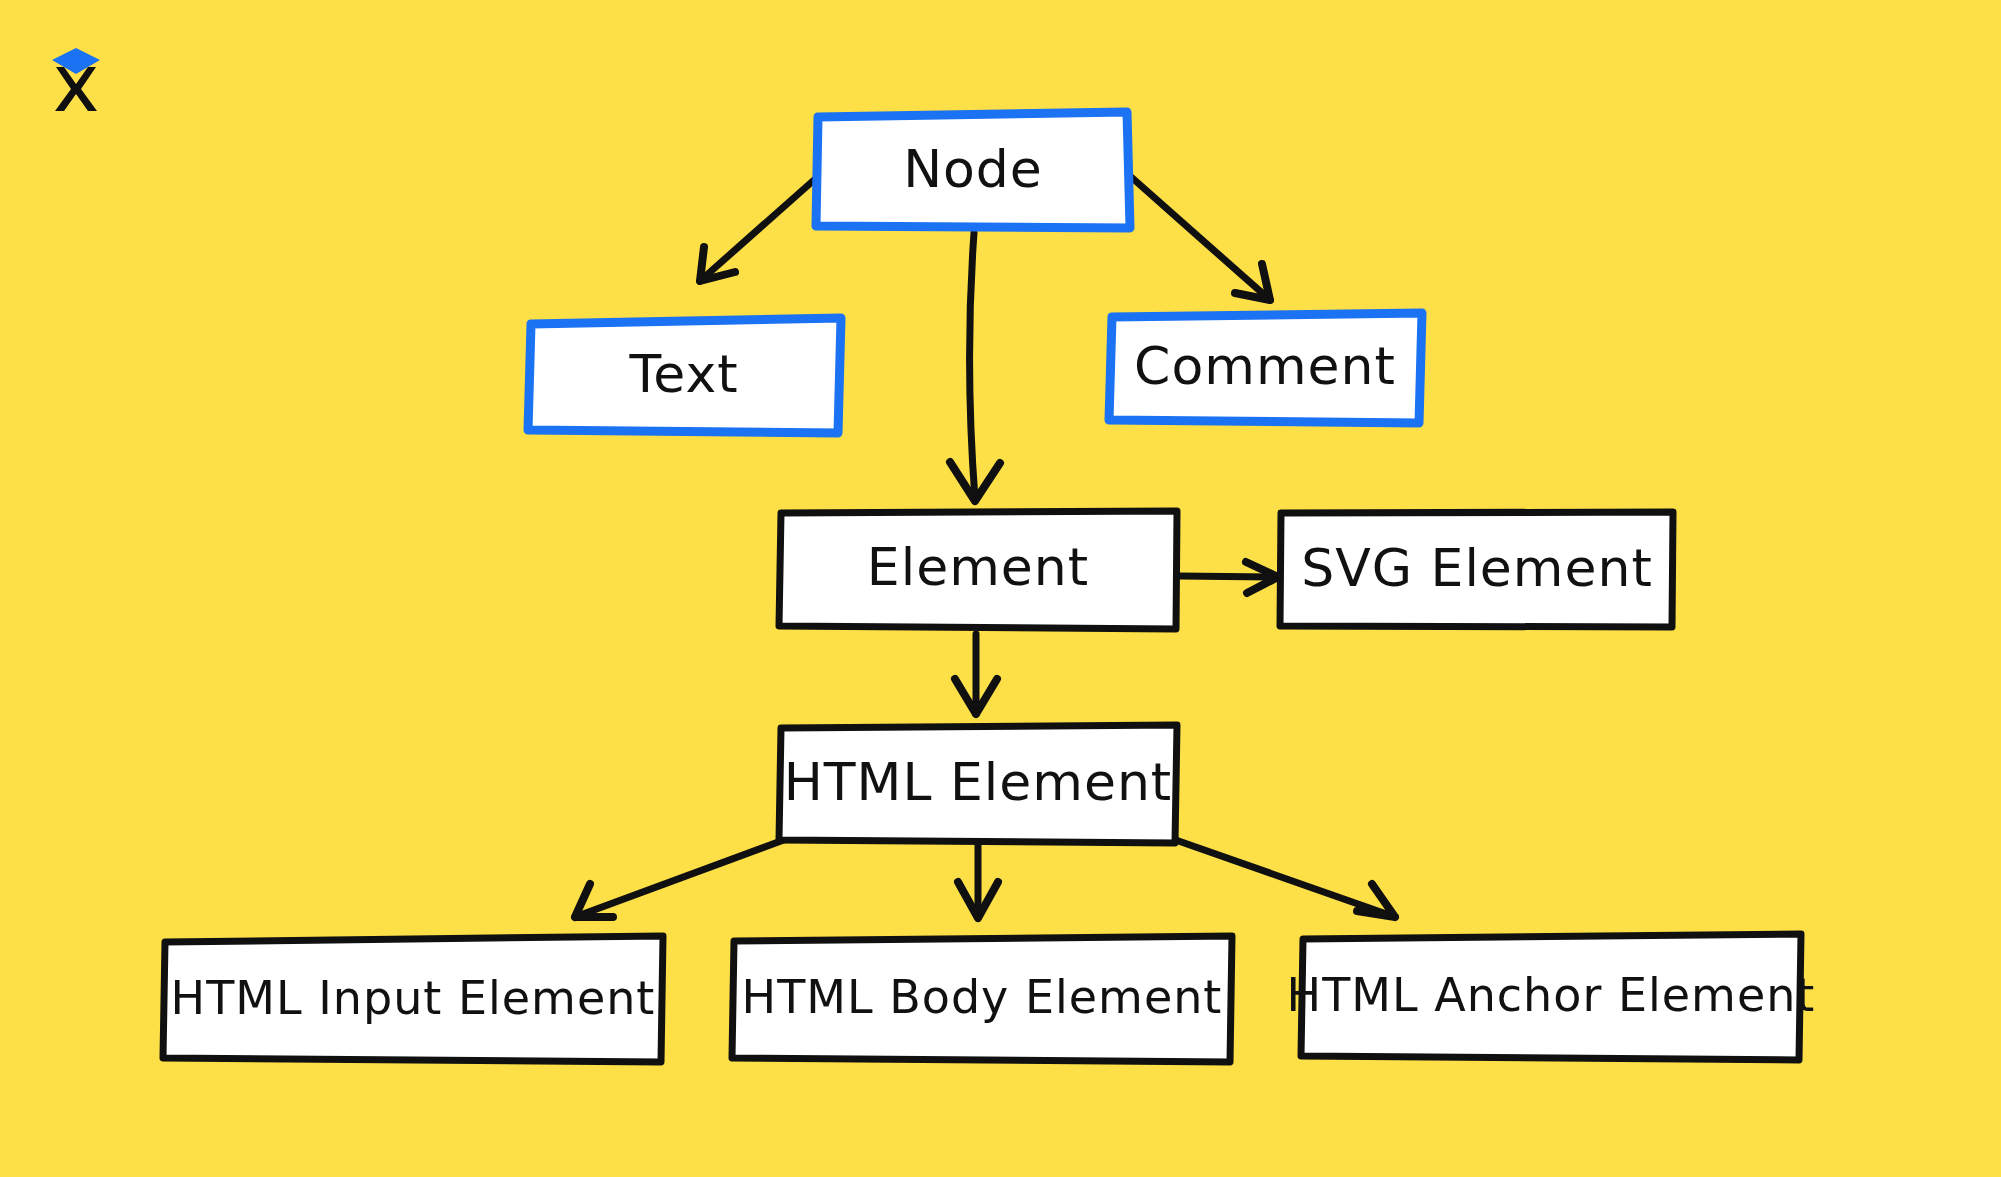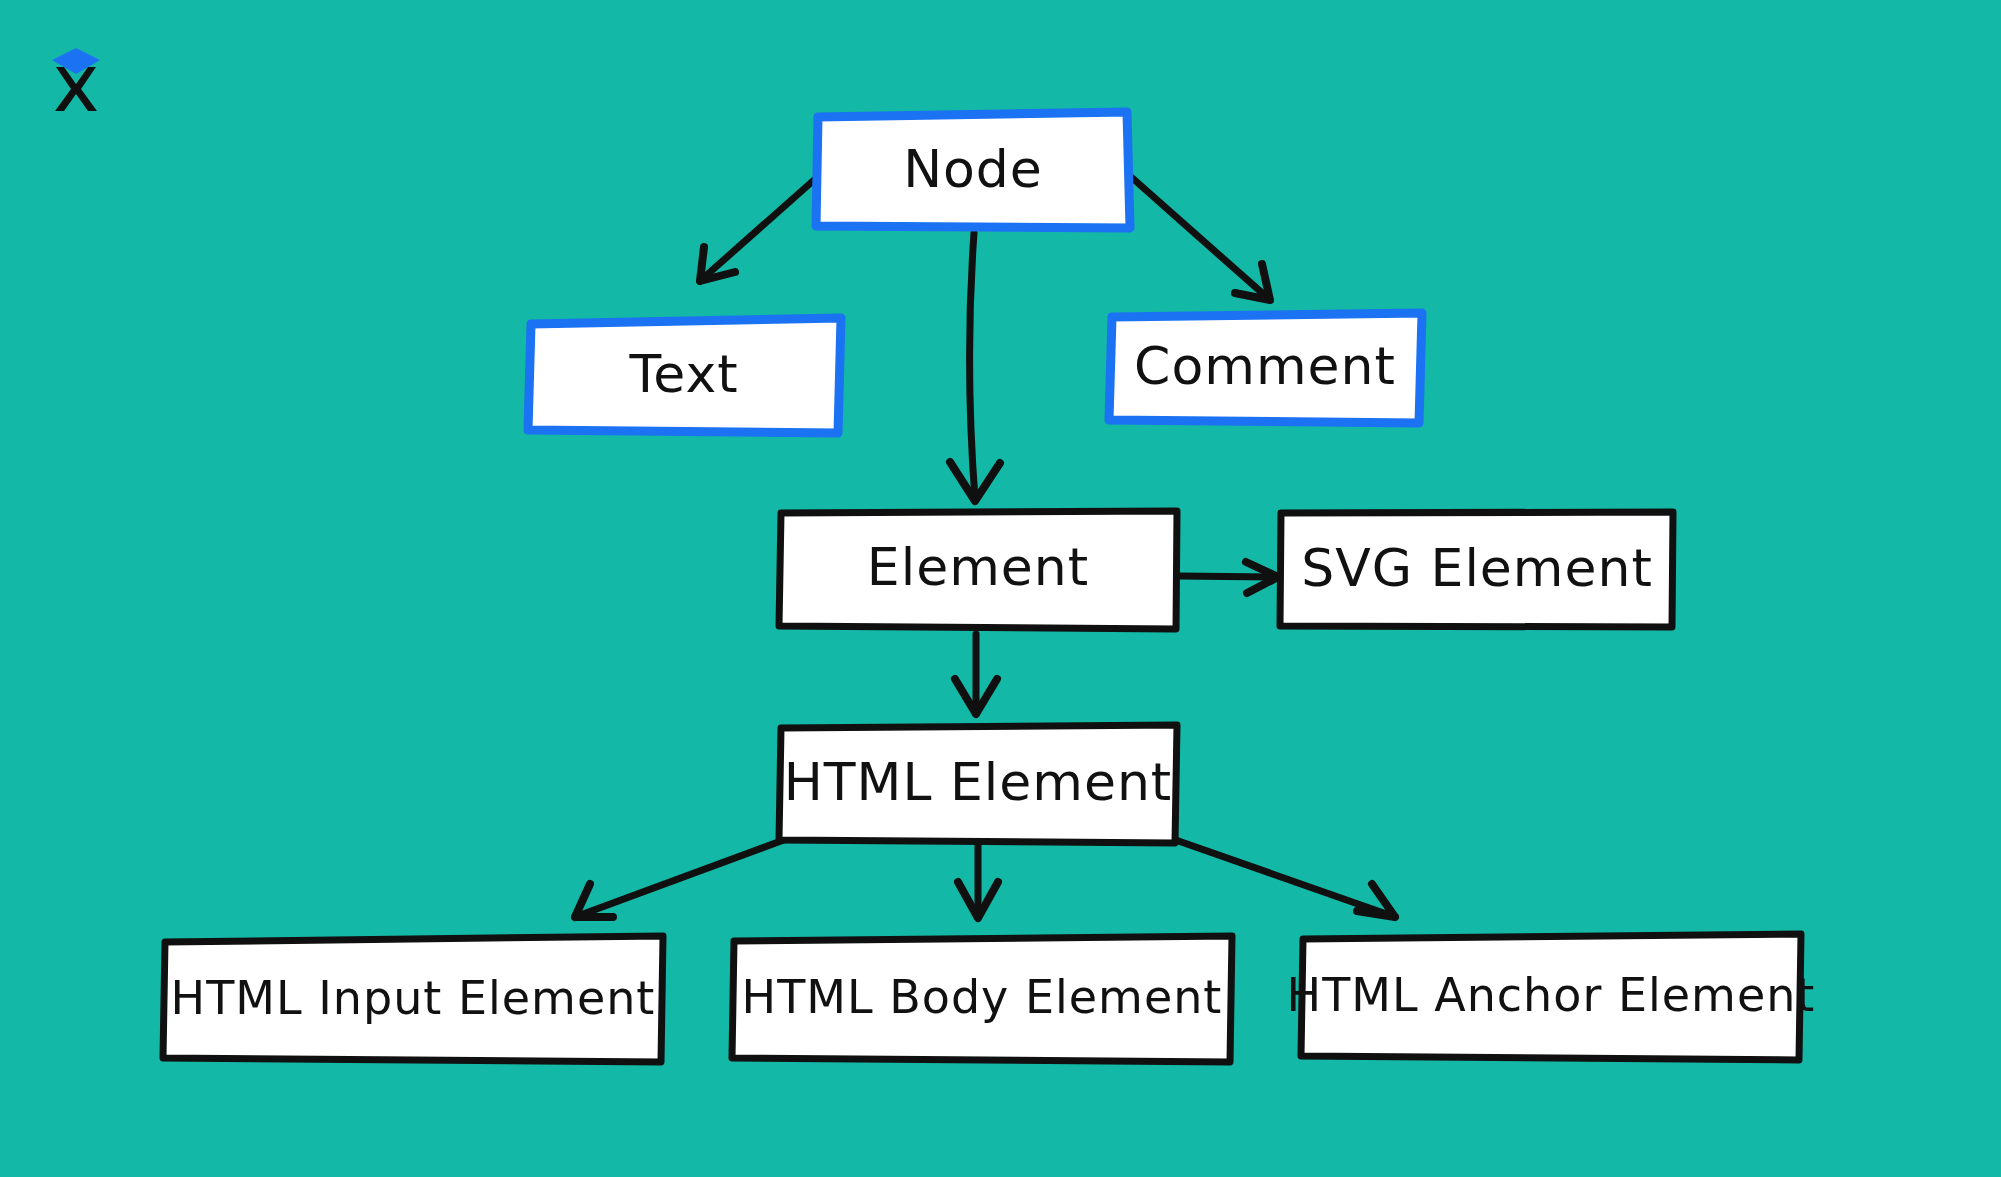--- a/index.html
+++ b/index.html
@@ -7,21 +7,21 @@
     padding: 0;
     background: #ffffff;
   }
   body {
     font-family: "DejaVu Sans", sans-serif;
   }
   #canvas {
     position: relative;
     width: 2001px;
     height: 1177px;
-    background: #14b8a6;
+    background: #fde047;
     overflow: hidden;
   }
   #diagram-svg {
     position: absolute;
     left: 0;
     top: 0;
     width: 2001px;
     height: 1177px;
   }
   .node-label {

